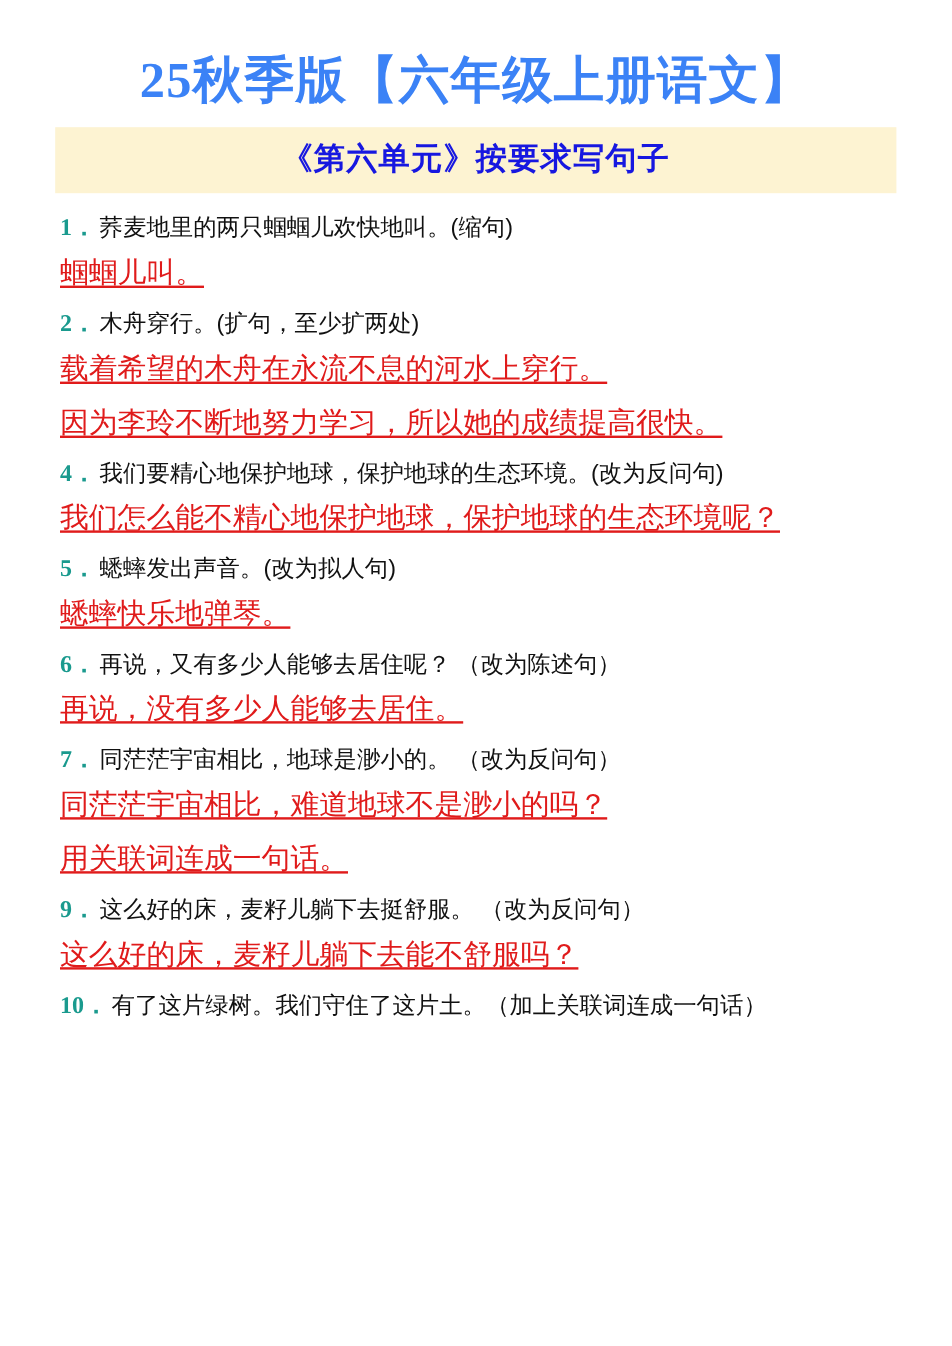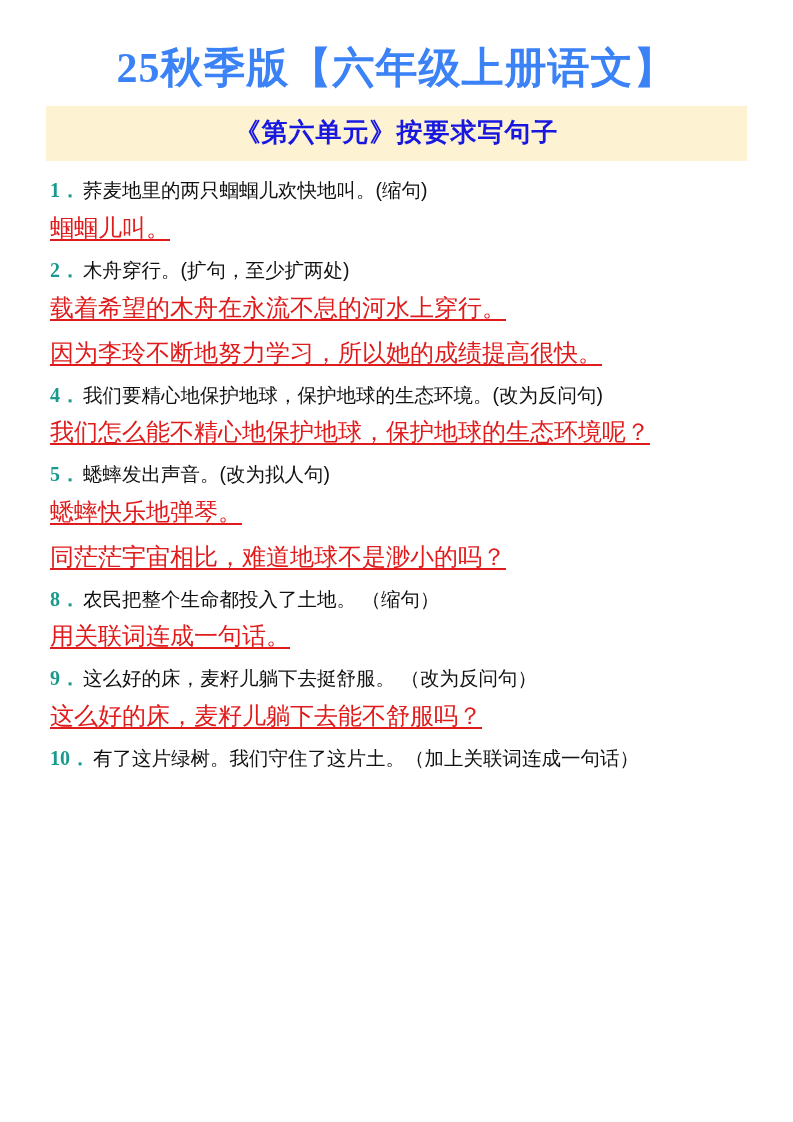--- a/index.html
+++ b/index.html
@@ -127,31 +127,39 @@
 
     <div>
       <p class="q-line">
         <span class="q-num">5．</span><span>蟋蟀发出声音。(改为拟人句)</span>
       </p>
       <div class="a-wrap">
         <span class="a-line">蟋蟀快乐地弹琴。</span>
       </div>
     </div>
 
+    <div>
+      <p class="q-line">
+        <span class="q-num">6．</span><span>再说，又有多少人能够去居住呢？ （改为陈述句）</span>
+      </p>
+      <div class="a-wrap">
+        <span class="a-line">再说，没有多少人能够去居住。</span>
+      </div>
+    </div>
 
     <div>
+      <p class="q-line">
+        <span class="q-num">7．</span><span>同茫茫宇宙相比，地球是渺小的。 （改为反问句）</span>
+      </p>
       <div class="a-wrap">
         <span class="a-line">同茫茫宇宙相比，难道地球不是渺小的吗？</span>
       </div>
     </div>
 
     <div>
-      <p class="q-line">
-        <span class="q-num">8．</span><span>农民把整个生命都投入了土地。 （缩句）</span>
-      </p>
       <div class="a-wrap">
         <span class="a-line">用关联词连成一句话。</span>
       </div>
     </div>
 
     <div>
       <p class="q-line">
         <span class="q-num">9．</span><span>这么好的床，麦籽儿躺下去挺舒服。 （改为反问句）</span>
       </p>
       <div class="a-wrap">

